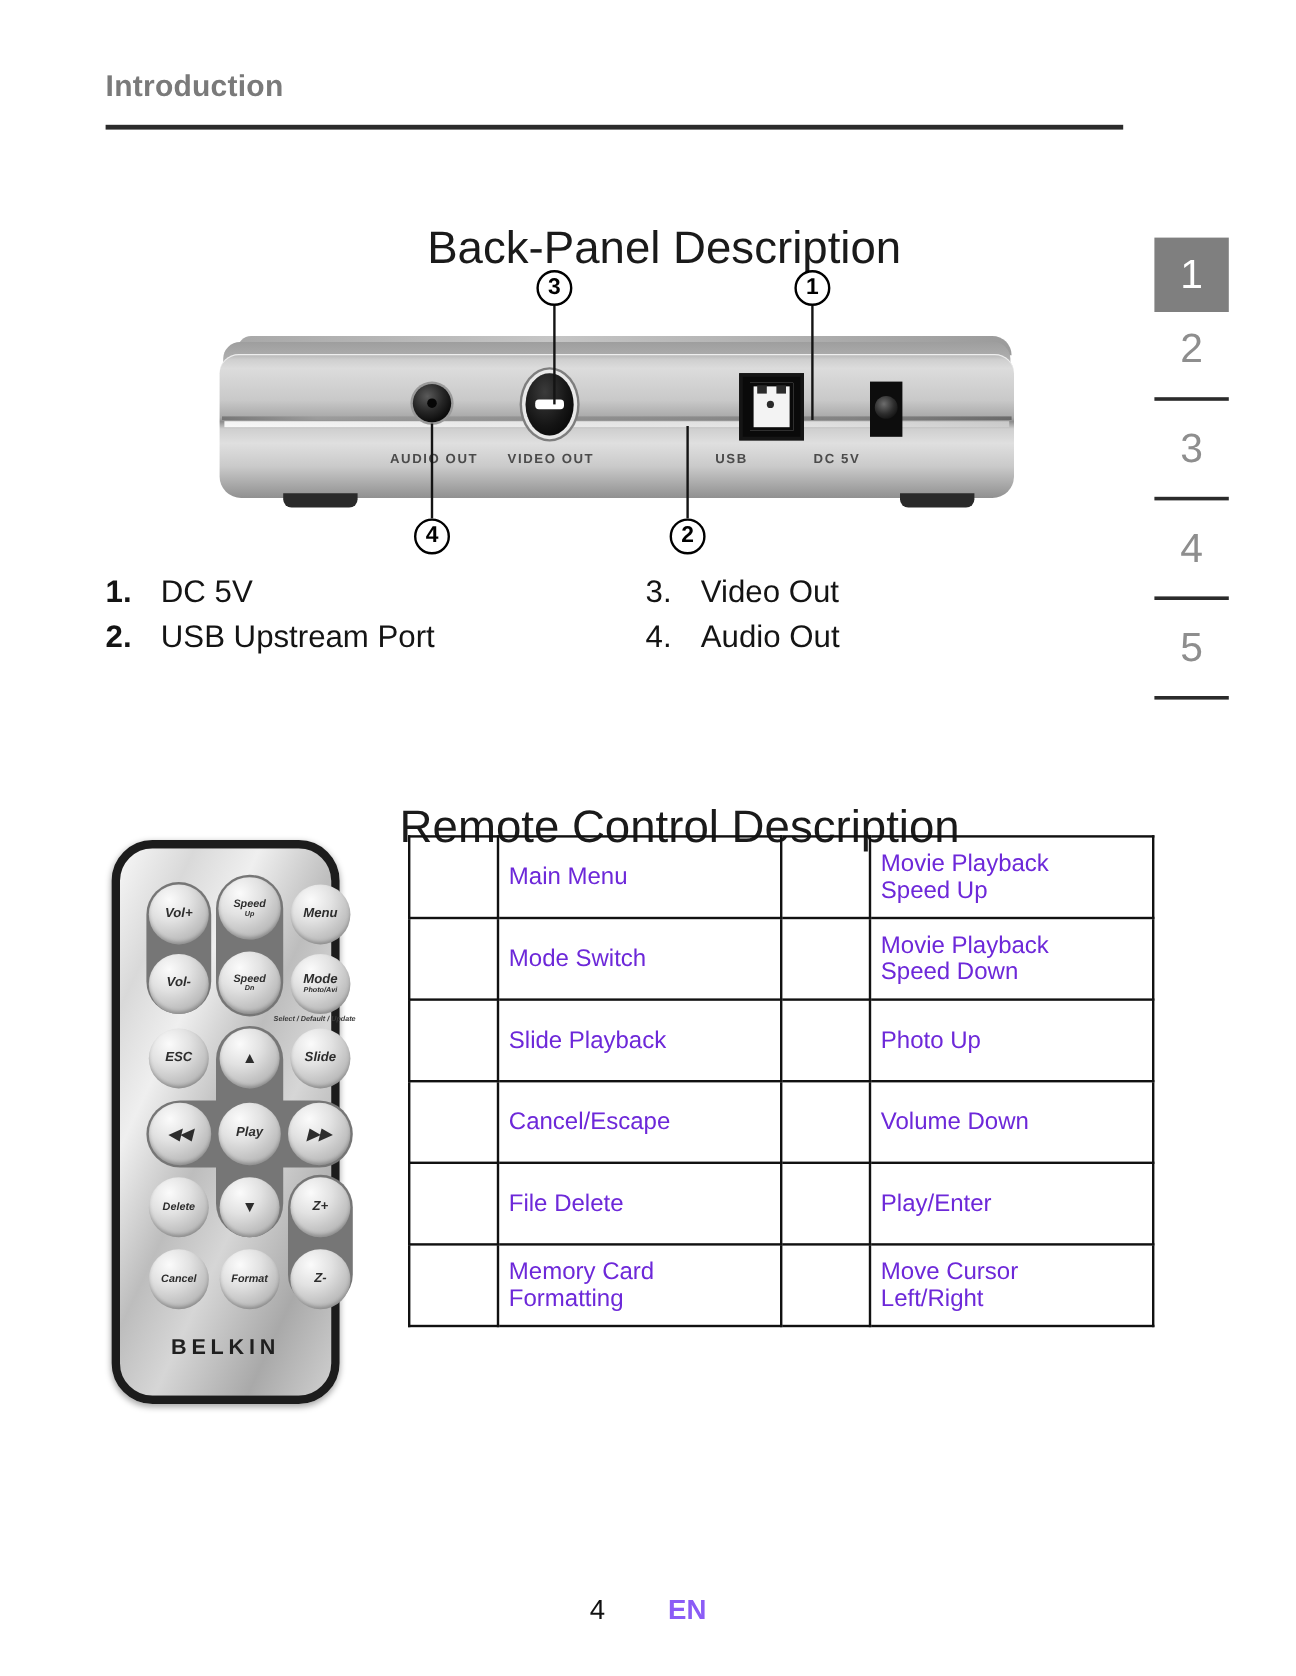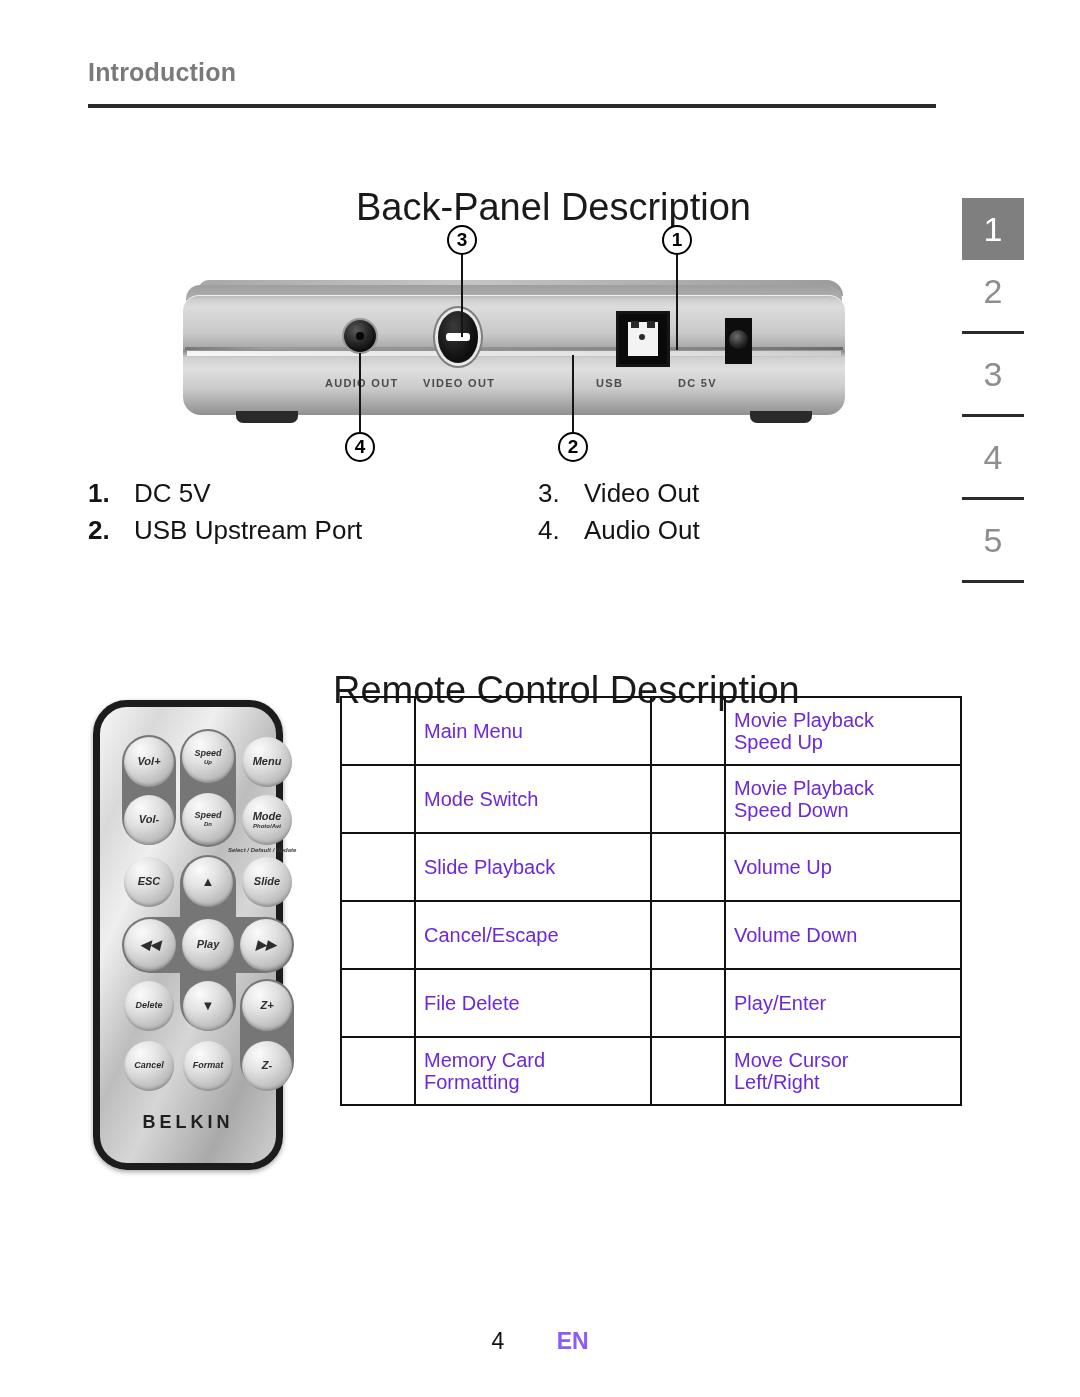--- a/index.html
+++ b/index.html
@@ -409,21 +409,21 @@
       <tr>
         <td class="icon-cell"></td>
         <td class="text-cell">Mode Switch</td>
         <td class="icon-cell"></td>
         <td class="text-cell">Movie Playback<br>Speed Down</td>
       </tr>
       <tr>
         <td class="icon-cell"></td>
         <td class="text-cell">Slide Playback</td>
         <td class="icon-cell"></td>
-        <td class="text-cell">Volume Up</td>
+        <td class="text-cell">Photo Up</td>
       </tr>
       <tr>
         <td class="icon-cell"></td>
         <td class="text-cell">Cancel/Escape</td>
         <td class="icon-cell"></td>
         <td class="text-cell">Volume Down</td>
       </tr>
       <tr>
         <td class="icon-cell"></td>
         <td class="text-cell">File Delete</td>

